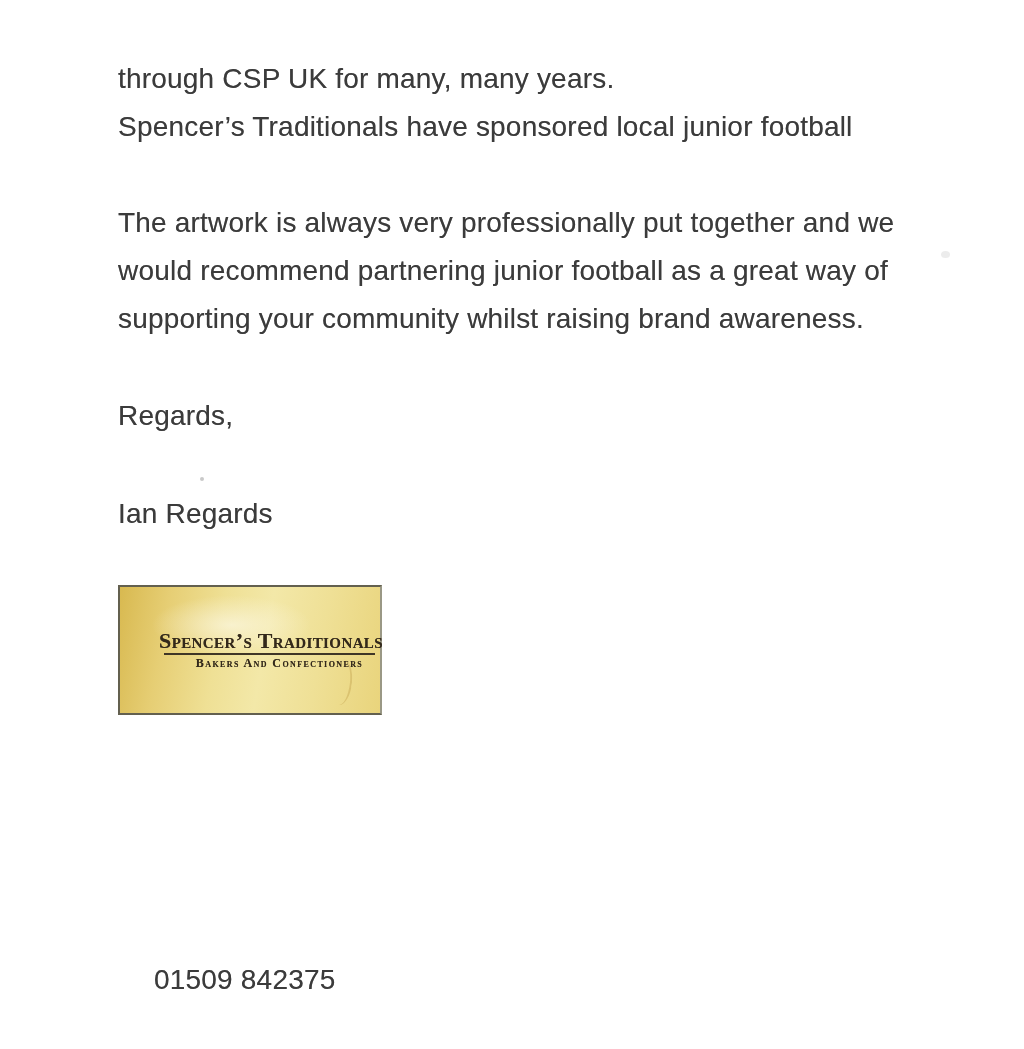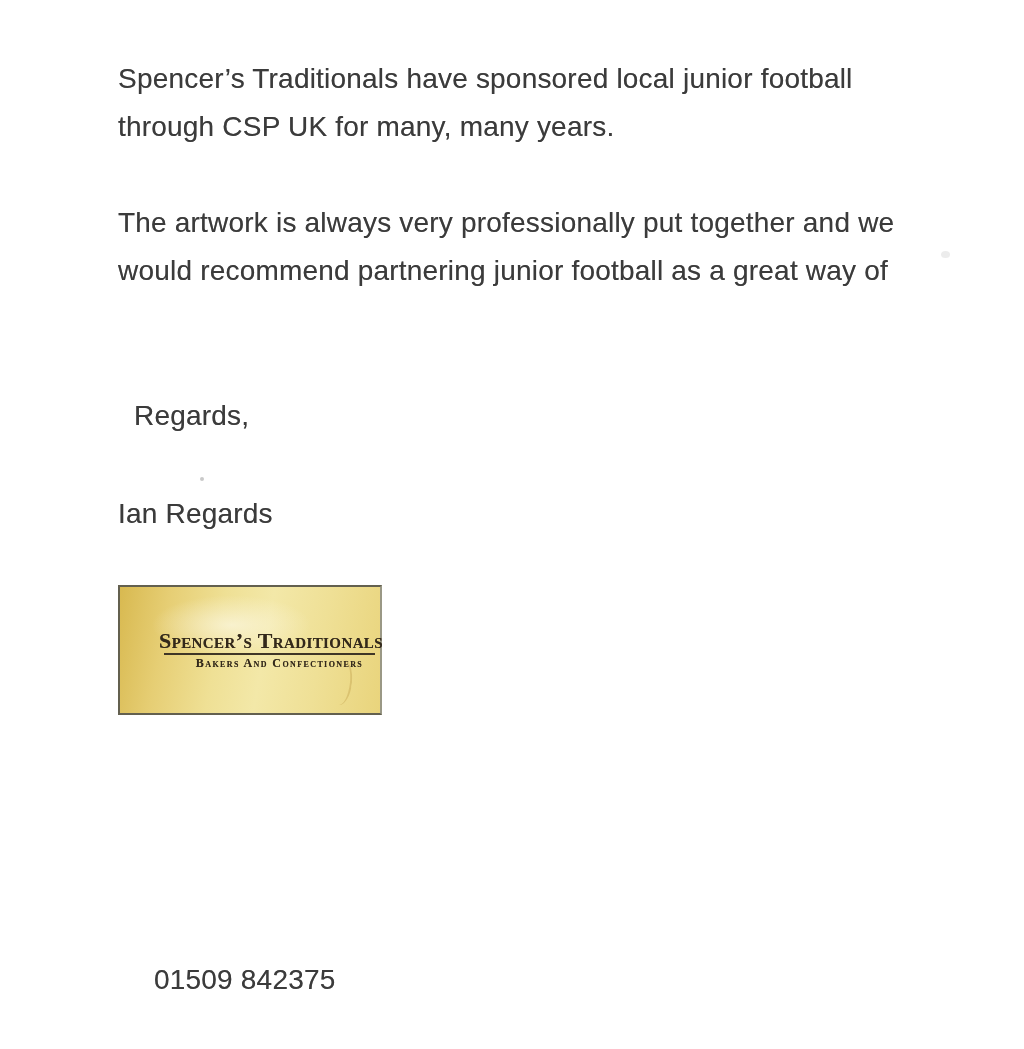--- a/index.html
+++ b/index.html
@@ -20,21 +20,21 @@
     position: absolute;
     left: 118px;
     font-size: 28px;
     line-height: 48px;
     letter-spacing: 0.2px;
     white-space: nowrap;
     text-shadow: 0 0 0.5px rgba(60,60,60,0.55);
   }
   .p1 { top: 55px; }
   .p2 { top: 199px; }
-  .closing { top: 392px; margin-left: 16px; }
+  .closing { top: 392px; }
   .signature { top: 490px; }
   .address { top: 765px; }
   .phone { top: 956px; margin-left: 36px; }
 
   
   .logo-card {
     position: absolute;
     left: 118px;
     top: 585px;
     width: 264px;
@@ -125,27 +125,28 @@
     background: #ececec;
     border-radius: 50%;
   }
 </style>
 </head>
 <body>
 
 <div class="page">
 
   <div class="tblock p1">
+    <div>through CSP UK for many, many years.</div>
     <div>Spencer’s Traditionals have sponsored local junior football</div>
-    <div>through CSP UK for many, many years.</div>
   </div>
 
   <div class="tblock p2">
     <div>The artwork is always very professionally put together and we</div>
     <div>would recommend partnering junior football as a great way of</div>
+    <div>supporting your community whilst raising brand awareness.</div>
   </div>
 
   <div class="tblock closing">Regards,</div>
 
   <div class="tblock signature">Ian Regards</div>
 
   <div class="logo-card">
     <div class="logo-inner">
       <div class="logo-title">Spencer’s Traditionals</div>
       <div class="logo-rule"></div>

